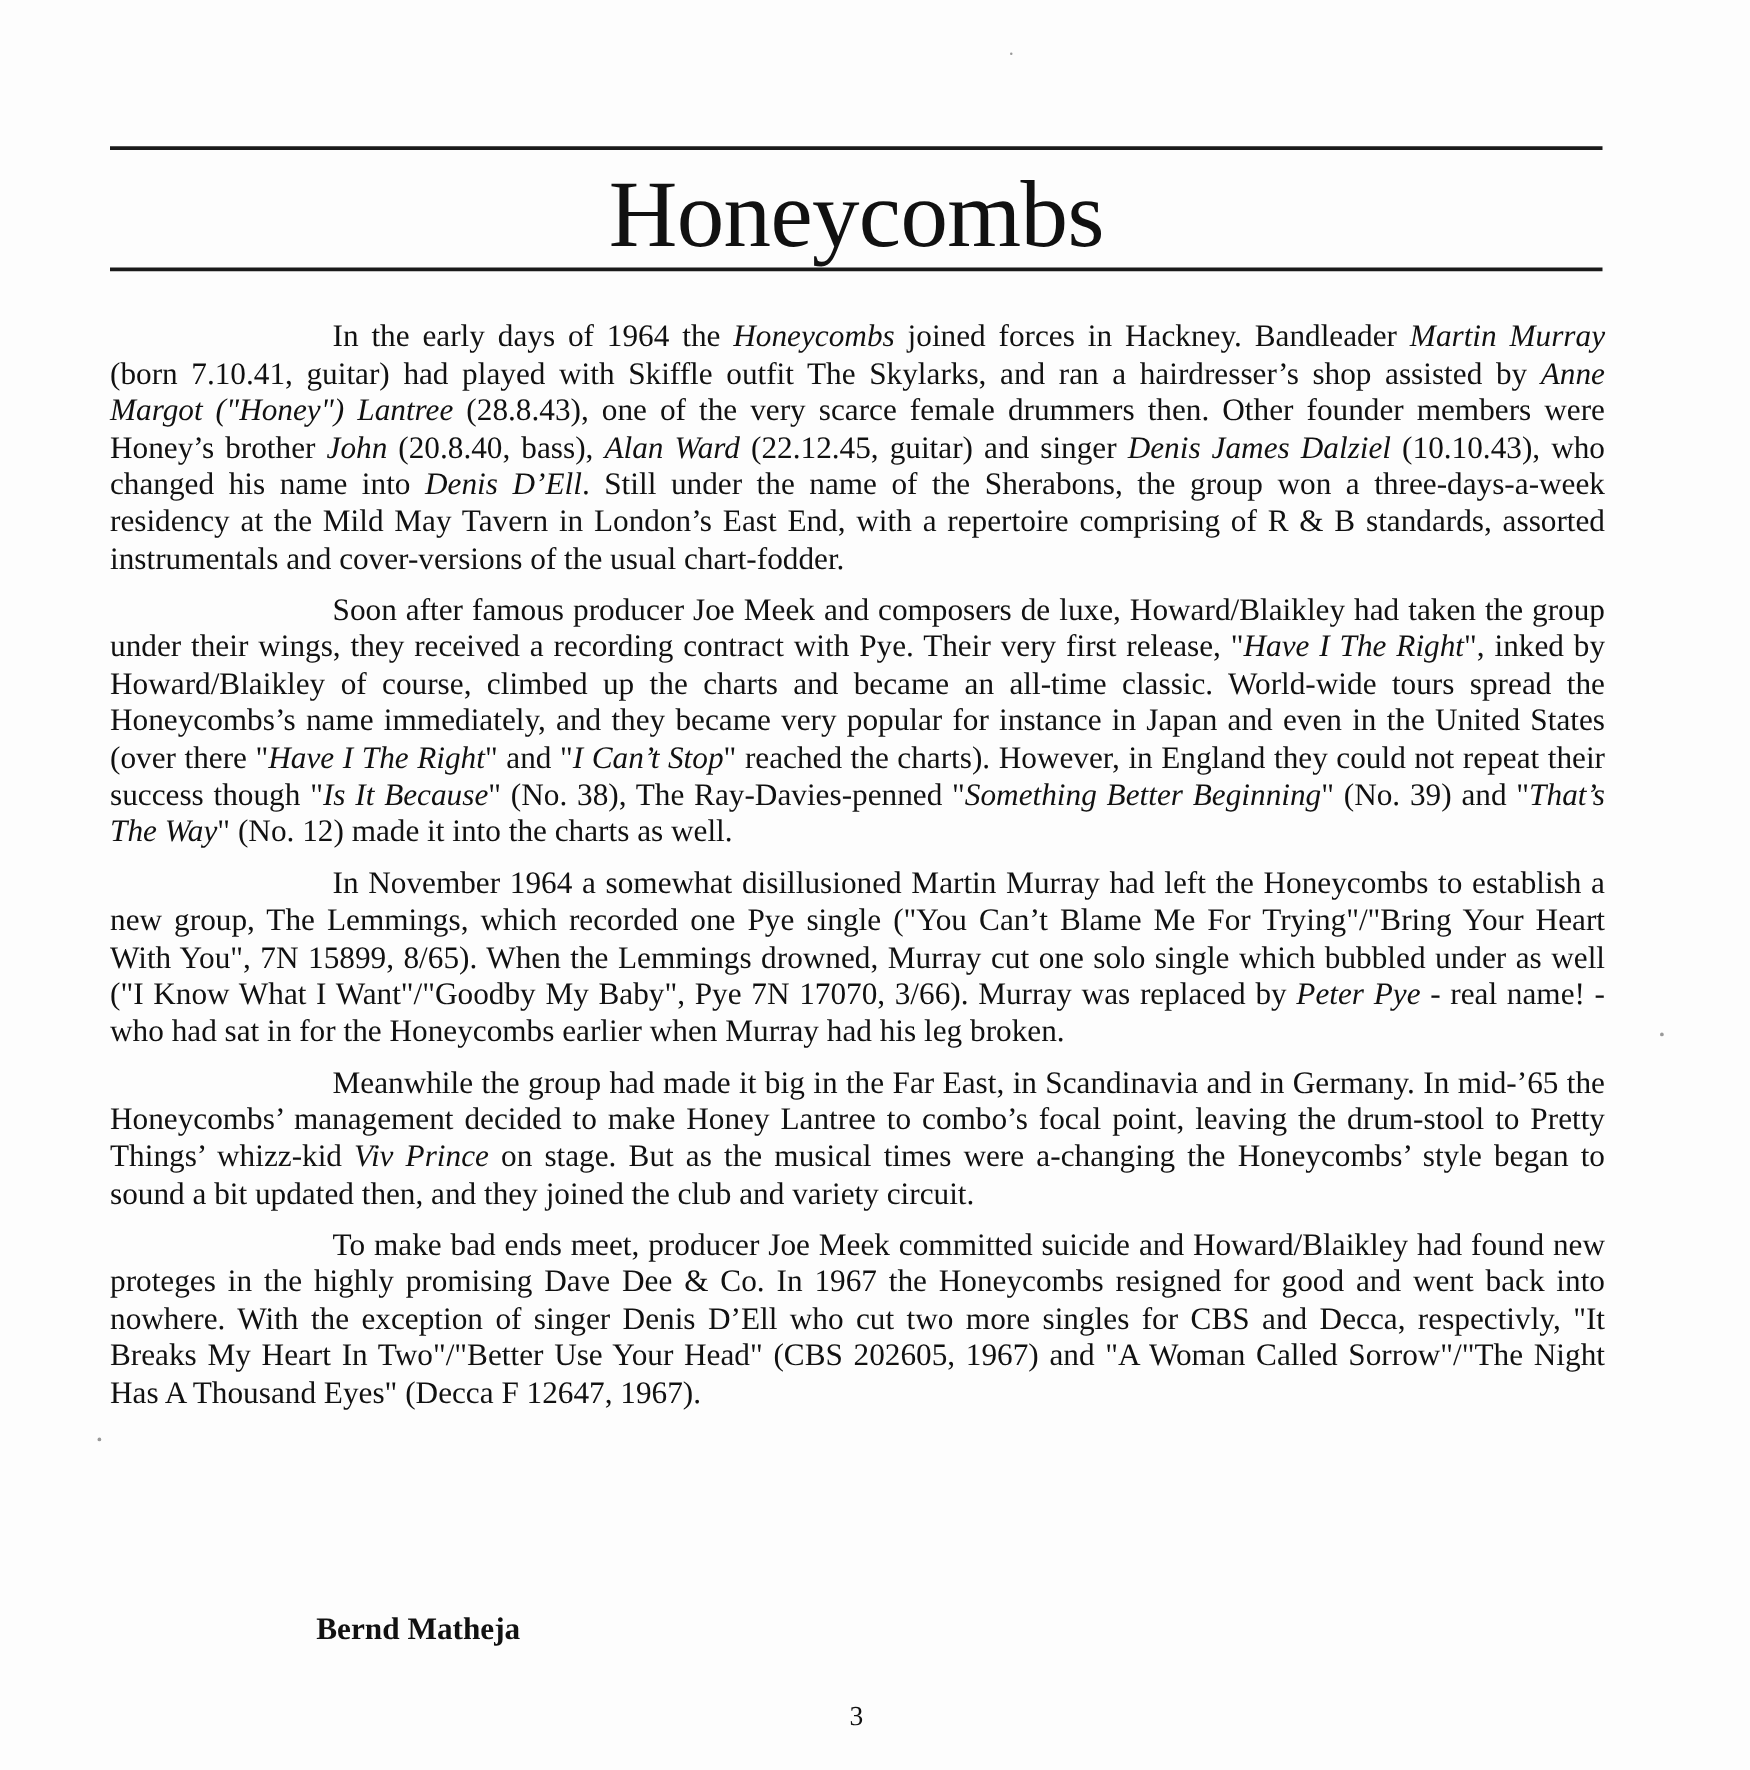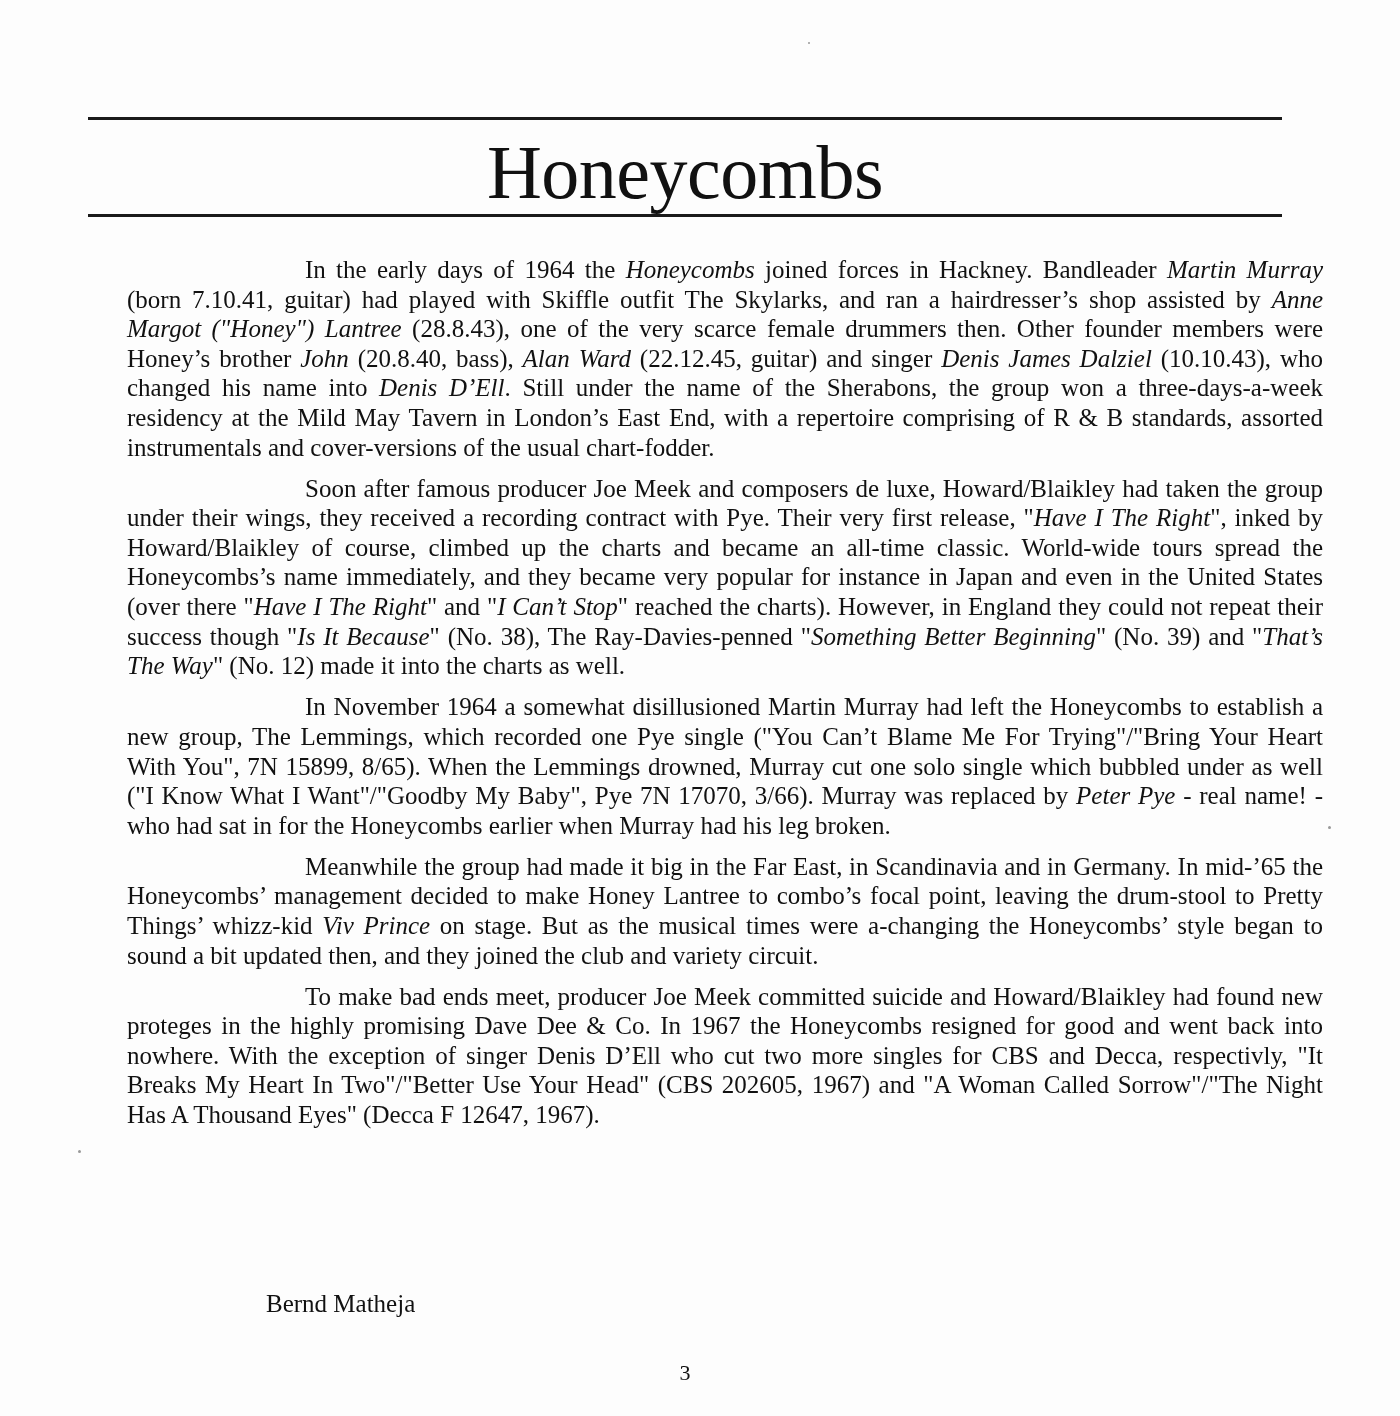--- a/index.html
+++ b/index.html
@@ -12,25 +12,25 @@
     position: absolute; left: 88px; width: 1194px; height: 3px; background: #1a1a1a;
   }
   .rule.top { top: 117px; }
   .rule.bottom { top: 214px; }
   .title {
     position: absolute; top: 122px; left: 0; width: 1370px; text-align: center;
     font-size: 76px; line-height: 100px; font-weight: normal; margin: 0; letter-spacing: -0.5px;
   }
   .body-text {
     position: absolute; left: 88px; top: 255px; width: 1196px;
-    font-size: 25px; line-height: 29.6px; text-align: justify; margin-left: 39px;
+    font-size: 25px; line-height: 29.6px; text-align: justify;
   }
   .body-text p { margin: 0 0 11.5px 0; text-indent: 178px; }
   .signature {
-    position: absolute; left: 266px; top: 1289px; font-size: 25px; line-height: 30px;
+    position: absolute; left: 253px; top: 1289px; font-size: 25px; line-height: 30px; font-weight: bold;
   }
   .page-number {
     position: absolute; left: 0; width: 1370px; top: 1360px; text-align: center;
     font-size: 22px;
   }
   i { font-style: italic; }
   .speck { position: absolute; background: #999; border-radius: 50%; }
 </style>
 </head>
 <body>

